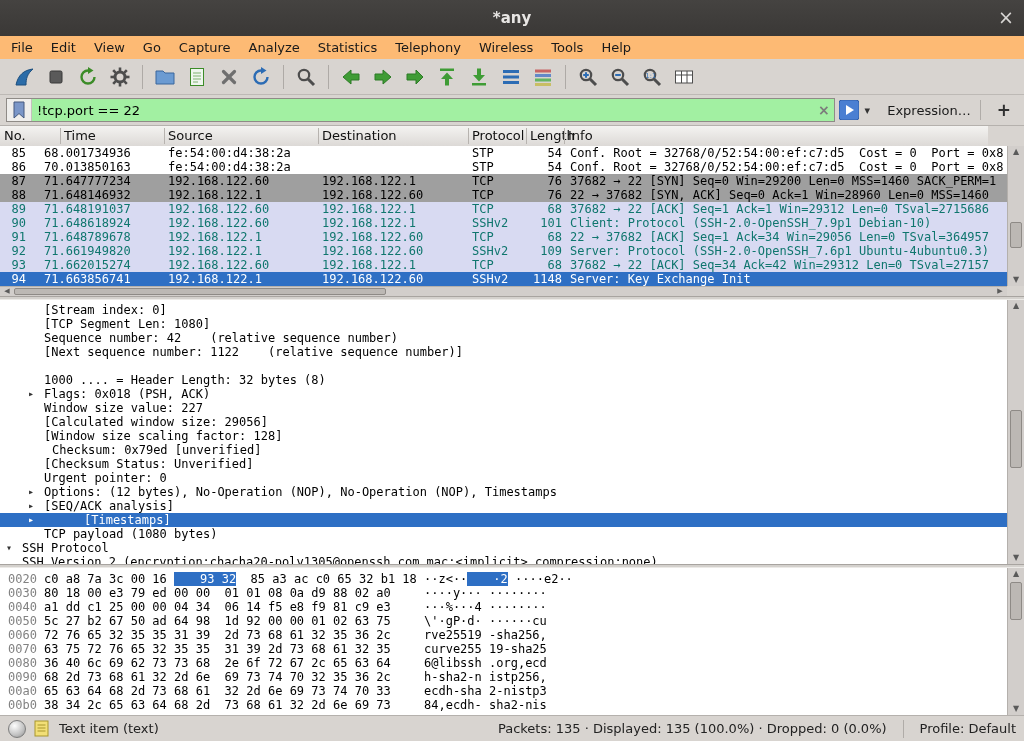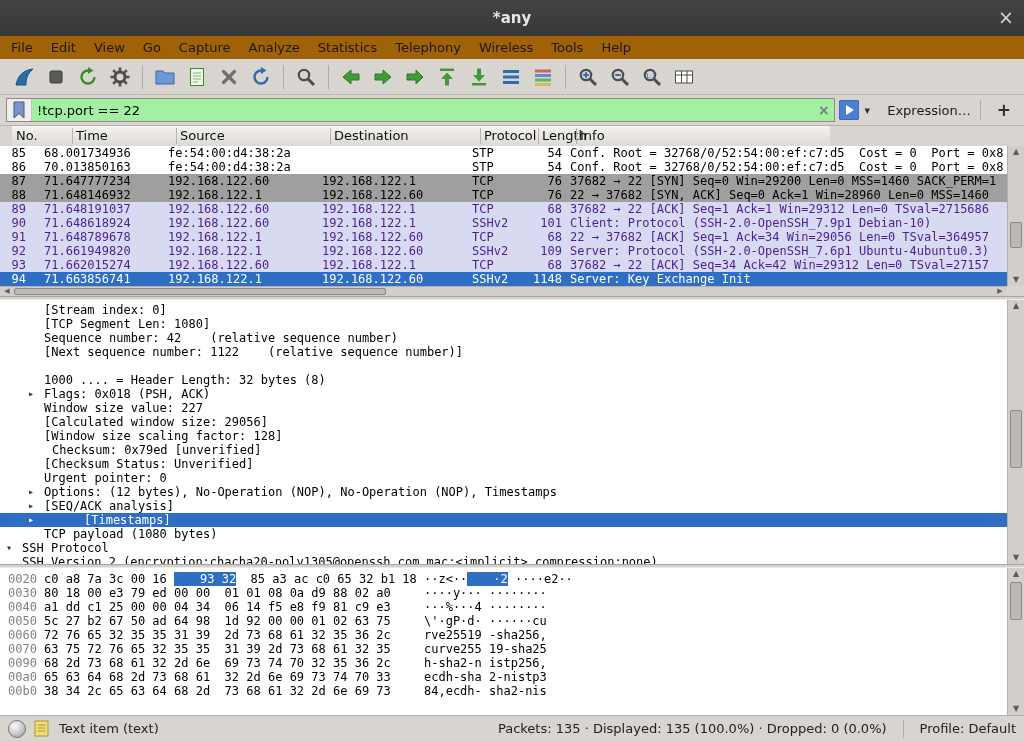--- a/index.html
+++ b/index.html
@@ -8,21 +8,21 @@
        -webkit-font-smoothing:antialiased;}
   
   .titlebar{position:absolute;left:0;top:0;width:1024px;height:36px;
             background:linear-gradient(#454341,#3a3836);border-bottom:1px solid #262524;}
   .title{position:absolute;left:0;top:0;width:100%;height:36px;line-height:36px;
          text-align:center;color:#e8e6e4;font-size:15px;font-weight:bold;}
   .close{position:absolute;right:10px;top:0;height:36px;line-height:34px;
          color:#d8d6d4;font-size:19px;cursor:default;}
   
   .menubar{position:absolute;left:0;top:36px;width:1024px;height:23px;
-           background:#a16207;display:flex;align-items:center;padding-left:2px;box-sizing:border-box;}
+           background:#fdba74;display:flex;align-items:center;padding-left:2px;box-sizing:border-box;}
   .menu-item{padding:3px 9px;font-size:13px;color:#1a1a1a;white-space:nowrap;}
   
   .toolbar{position:absolute;left:0;top:59px;width:1024px;height:36px;background:#d8d4d0;
            border-bottom:1px solid #bdb9b5;display:flex;align-items:center;padding-left:8px;box-sizing:border-box;}
   .tb-btn{width:26px;height:26px;margin:12px 3px;display:flex;align-items:center;justify-content:center;}
   .tb-btn svg{width:22px;height:22px;display:block;}
   .tb-sep{width:1px;height:24px;background:#aeaaa6;margin:0 6px;}
   
   .filterbar{position:absolute;left:0;top:95px;width:1024px;height:31px;background:#d8d4d0;
              border-bottom:1px solid #b5b1ad;display:flex;align-items:center;padding:0 6px;box-sizing:border-box;}
@@ -33,38 +33,38 @@
   .fbook svg{width:16px;height:18px;display:block;}
   .ftext{flex:1;font-size:13px;color:#000;padding-left:5px;white-space:pre;overflow:hidden;}
   .fclear{width:20px;text-align:center;color:#7c7c7c;font-size:14px;font-weight:bold;}
   .fapply{width:22px;height:22px;margin-left:3px;display:flex;align-items:center;justify-content:center;}
   .fdrop{width:16px;text-align:center;color:#333;font-size:11px;}
   .fexpr{margin-left:12px;font-size:13px;color:#1a1a1a;}
   .fspacer{flex:1;}
   .fsep{width:1px;height:20px;background:#b0aca8;margin:0 9px;}
   .fadd{font-size:17px;font-weight:bold;color:#2f2f2f;padding:0 7px;}
   
-  .pl-header{position:absolute;left:12px;top:126px;width:818px;height:20px;
+  .pl-header{position:absolute;left:0;top:126px;width:988px;height:20px;
              background:linear-gradient(#f4f3f1,#dcd9d6);border-bottom:1px solid #a8a4a0;}
   .pl-hlabel{position:absolute;top:2px;font-size:13px;color:#111;white-space:nowrap;}
   .pl-hsep{position:absolute;top:2px;width:1px;height:16px;background:#b7b3af;}
   .pl-rows{position:absolute;left:0;top:146px;width:1024px;height:140px;background:#fff;
            font-family:"DejaVu Sans Mono","Liberation Mono",monospace;font-size:12px;}
   .pl-row{height:14px;line-height:14px;display:flex;white-space:pre;overflow:hidden;}
   .cell{display:block;overflow:hidden;flex:0 0 auto;}
   .c-no{width:26px;text-align:right;padding-right:14px;}
   .c-time{width:120px;padding-left:4px;}
   .c-src{width:150px;padding-left:4px;}
   .c-dst{width:146px;padding-left:4px;}
   .c-proto{width:54px;padding-left:4px;}
   .c-len{width:36px;text-align:right;padding-right:2px;}
   .c-info{flex:1 1 auto;padding-left:6px;}
   .row-white{background:#ffffff;color:#000;}
   .row-gray{background:var(--c-row_gray);color:#000;}
-  .row-lavender{background:var(--c-row_tcp);color:#4c1d95;}
+  .row-lavender{background:var(--c-row_tcp);color:#0f766e;}
   .row-selected{background:var(--c-selection);color:#fff;}
   
   .vscroll{position:absolute;right:0;width:17px;background:#d2cecb;border-left:1px solid #b4b0ac;box-sizing:border-box;}
   .sc-arrow{position:absolute;left:0;width:16px;height:12px;font-size:8px;line-height:12px;text-align:center;color:#5a5a5a;}
   .sc-top{top:0;} .sc-bot{bottom:0;}
   .sc-thumb{position:absolute;left:2px;width:12px;background:#bcb8b4;border:1px solid #8e8a86;border-radius:2px;box-sizing:border-box;}
   .hscroll{position:absolute;left:0;top:286px;width:1007px;height:10px;background:#d2cecb;border-top:1px solid #b4b0ac;box-sizing:border-box;}
   .hs-arrow{position:absolute;top:0;width:12px;height:9px;font-size:7px;line-height:9px;text-align:center;color:#5a5a5a;}
   .hs-left{left:1px;} .hs-right{right:1px;}
   .hs-thumb{position:absolute;top:1px;height:7px;left:14px;width:372px;background:#bcb8b4;border:1px solid #8e8a86;border-radius:2px;box-sizing:border-box;}
@@ -361,20 +361,21 @@
 
   <div class="divider" style="top:564px;"></div>
 
   <div class="hexpane">
       <div class="hx-line"><span class="hx-off">0020</span><span class="hx-hex">c0 a8 7a 3c 00 16 <span class="hl">93 32</span>  85 a3 ac c0 65 32 b1 18</span><span class="hx-ascii">··z&lt;··<span class="hl">·2</span> ····e2··</span></div>
       <div class="hx-line"><span class="hx-off">0030</span><span class="hx-hex">80 18 00 e3 79 ed 00 00  01 01 08 0a d9 88 02 a0</span><span class="hx-ascii">····y··· ········</span></div>
       <div class="hx-line"><span class="hx-off">0040</span><span class="hx-hex">a1 dd c1 25 00 00 04 34  06 14 f5 e8 f9 81 c9 e3</span><span class="hx-ascii">···%···4 ········</span></div>
       <div class="hx-line"><span class="hx-off">0050</span><span class="hx-hex">5c 27 b2 67 50 ad 64 98  1d 92 00 00 01 02 63 75</span><span class="hx-ascii">\'·gP·d· ······cu</span></div>
       <div class="hx-line"><span class="hx-off">0060</span><span class="hx-hex">72 76 65 32 35 35 31 39  2d 73 68 61 32 35 36 2c</span><span class="hx-ascii">rve25519 -sha256,</span></div>
       <div class="hx-line"><span class="hx-off">0070</span><span class="hx-hex">63 75 72 76 65 32 35 35  31 39 2d 73 68 61 32 35</span><span class="hx-ascii">curve255 19-sha25</span></div>
+      <div class="hx-line"><span class="hx-off">0080</span><span class="hx-hex">36 40 6c 69 62 73 73 68  2e 6f 72 67 2c 65 63 64</span><span class="hx-ascii">6@libssh .org,ecd</span></div>
       <div class="hx-line"><span class="hx-off">0090</span><span class="hx-hex">68 2d 73 68 61 32 2d 6e  69 73 74 70 32 35 36 2c</span><span class="hx-ascii">h-sha2-n istp256,</span></div>
       <div class="hx-line"><span class="hx-off">00a0</span><span class="hx-hex">65 63 64 68 2d 73 68 61  32 2d 6e 69 73 74 70 33</span><span class="hx-ascii">ecdh-sha 2-nistp3</span></div>
       <div class="hx-line"><span class="hx-off">00b0</span><span class="hx-hex">38 34 2c 65 63 64 68 2d  73 68 61 32 2d 6e 69 73</span><span class="hx-ascii">84,ecdh- sha2-nis</span></div>
     </div>
   <div class="vscroll" style="top:568px;height:147px;">
     <span class="sc-arrow sc-top">▲</span>
     <span class="sc-thumb" style="top:14px;height:38px;"></span>
     <span class="sc-arrow sc-bot">▼</span>
   </div>
 

